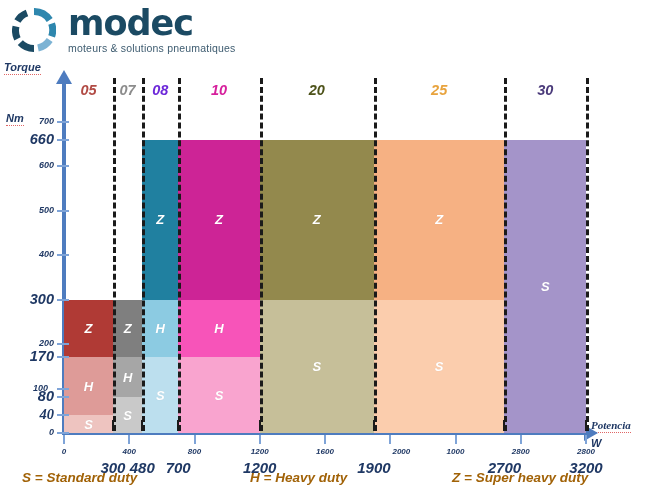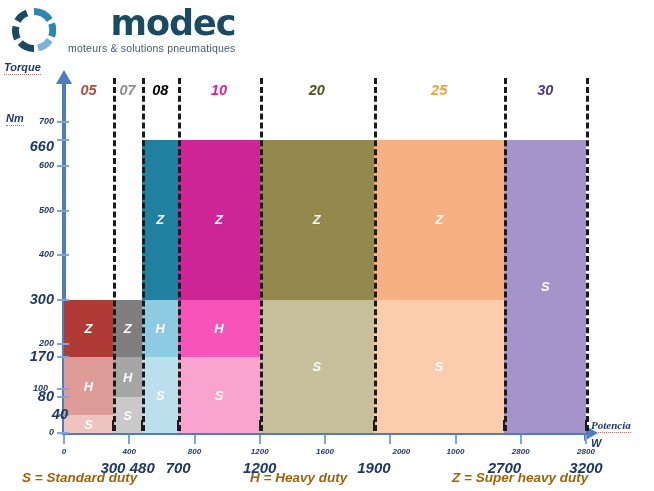--- a/index.html
+++ b/index.html
@@ -7,21 +7,21 @@
     width:654px;height:491px;
     background:#ffffff;
     font-family:"Liberation Sans", sans-serif;
     color:#1f3864;
     overflow:hidden;
     position:relative;
   }
   #root{position:absolute;left:0;top:0;width:654px;height:491px;}
 
   
-  .logo-wrap{position:absolute;left:12px;top:6px;width:250px;height:46px;text-align:right;}
+  .logo-wrap{position:absolute;left:12px;top:6px;width:250px;height:46px;}
   .logo-mark{position:absolute;left:0;top:2px;width:44px;height:44px;}
   .logo-text{position:absolute;left:56px;top:0px;}
   .logo-word{
     font-family:"DejaVu Sans", sans-serif;
     font-weight:bold;font-size:35px;line-height:35px;
     color:#1b4a63;letter-spacing:-1px;
   }
   .logo-tag{
     font-family:"Liberation Sans", sans-serif;
     font-size:10.5px;color:#3e5c70;letter-spacing:.2px;margin-top:1px;
@@ -193,29 +193,29 @@
         <div class="ylab small" style="left: 0px; width: 54px; top: 144.857px;">500</div>
         <div class="ytick" style="top: 194.286px;"></div>
         <div class="ylab small" style="left: 0px; width: 54px; top: 189.286px;">400</div>
         <div class="ytick" style="top: 283.143px;"></div>
         <div class="ylab small" style="left: 0px; width: 54px; top: 278.143px;">200</div>
         <div class="ytick" style="top: 327.571px;"></div>
         <div class="ylab small" style="left: 12px; width: 36px; top: 322.571px;">100</div>
         <div class="ytick" style="top: 372px;"></div>
         <div class="ylab small" style="left: 0px; width: 54px; top: 367px;">0</div>
         <div class="ytick" style="top: 78.7714px;"></div>
-        <div class="ylab big" style="left: 0px; width: 54px; top: 70.7714px; margin-top: 7px;">660</div>
+        <div class="ylab big" style="left: 0px; width: 54px; top: 70.7714px;">660</div>
         <div class="ytick" style="top: 238.714px;"></div>
         <div class="ylab big" style="left: 0px; width: 54px; top: 230.714px;">300</div>
         <div class="ytick" style="top: 296.471px;"></div>
         <div class="ylab big" style="left: 0px; width: 54px; top: 288.471px;">170</div>
         <div class="ytick" style="top: 336.457px;"></div>
         <div class="ylab big" style="left: 0px; width: 54px; top: 328.457px;">80</div>
         <div class="ytick" style="top: 354.229px;"></div>
-        <div class="ylab big" style="left: 14px; width: 54px; top: 346.229px;">40</div>
+        <div class="ylab big" style="left: 0px; width: 54px; top: 346.229px; font-family: Liberation Serif, serif;">40</div>
       </div>
     <div id="xtick-layer">
         <div class="xtick minor" style="left: 63px;"></div>
         <div class="xlab-small" style="left: 44px; width: 40px;">0</div>
         <div class="xtick minor" style="left: 128.25px;"></div>
         <div class="xlab-small" style="left: 109.25px; width: 40px;">400</div>
         <div class="xtick minor" style="left: 193.5px;"></div>
         <div class="xlab-small" style="left: 174.5px; width: 40px;">800</div>
         <div class="xtick minor" style="left: 258.75px;"></div>
         <div class="xlab-small" style="left: 239.75px; width: 40px;">1200</div>
@@ -240,21 +240,21 @@
         <div class="xtick" style="left: 372.938px;"></div>
         <div class="xlab-big" style="left: 347.938px; width: 52px;">1900</div>
         <div class="xtick" style="left: 503.438px;"></div>
         <div class="xlab-big" style="left: 478.438px; width: 52px;">2700</div>
         <div class="xtick" style="left: 585px;"></div>
         <div class="xlab-big" style="left: 560px; width: 52px;">3200</div>
       </div>
     <div id="cat-layer">
         <div class="cat" style="left: 64px; top: 22px; width: 48.9375px; color: rgb(177, 74, 68);">05</div>
         <div class="cat" style="left: 112.938px; top: 22px; width: 29.3625px; color: rgb(140, 140, 140);">07</div>
-        <div class="cat" style="left: 142.3px; top: 22px; width: 35.8875px; color: #000000;">08</div>
+        <div class="cat" style="left: 142.3px; top: 22px; width: 35.8875px; color: #6d28d9;">08</div>
         <div class="cat" style="left: 178.188px; top: 22px; width: 81.5625px; color: rgb(214, 32, 156);">10</div>
         <div class="cat" style="left: 259.75px; top: 22px; width: 114.188px; color: rgb(77, 82, 25);">20</div>
         <div class="cat" style="left: 373.938px; top: 22px; width: 130.5px; color: rgb(232, 163, 61);">25</div>
         <div class="cat" style="left: 504.438px; top: 22px; width: 81.5625px; color: rgb(74, 58, 122);">30</div>
       </div>
   </div>
 
   <div class="legend" id="leg-s">S = Standard duty</div>
   <div class="legend" id="leg-z">Z = Super heavy duty</div>
   <div class="legend" id="leg-h">H = Heavy duty</div>

